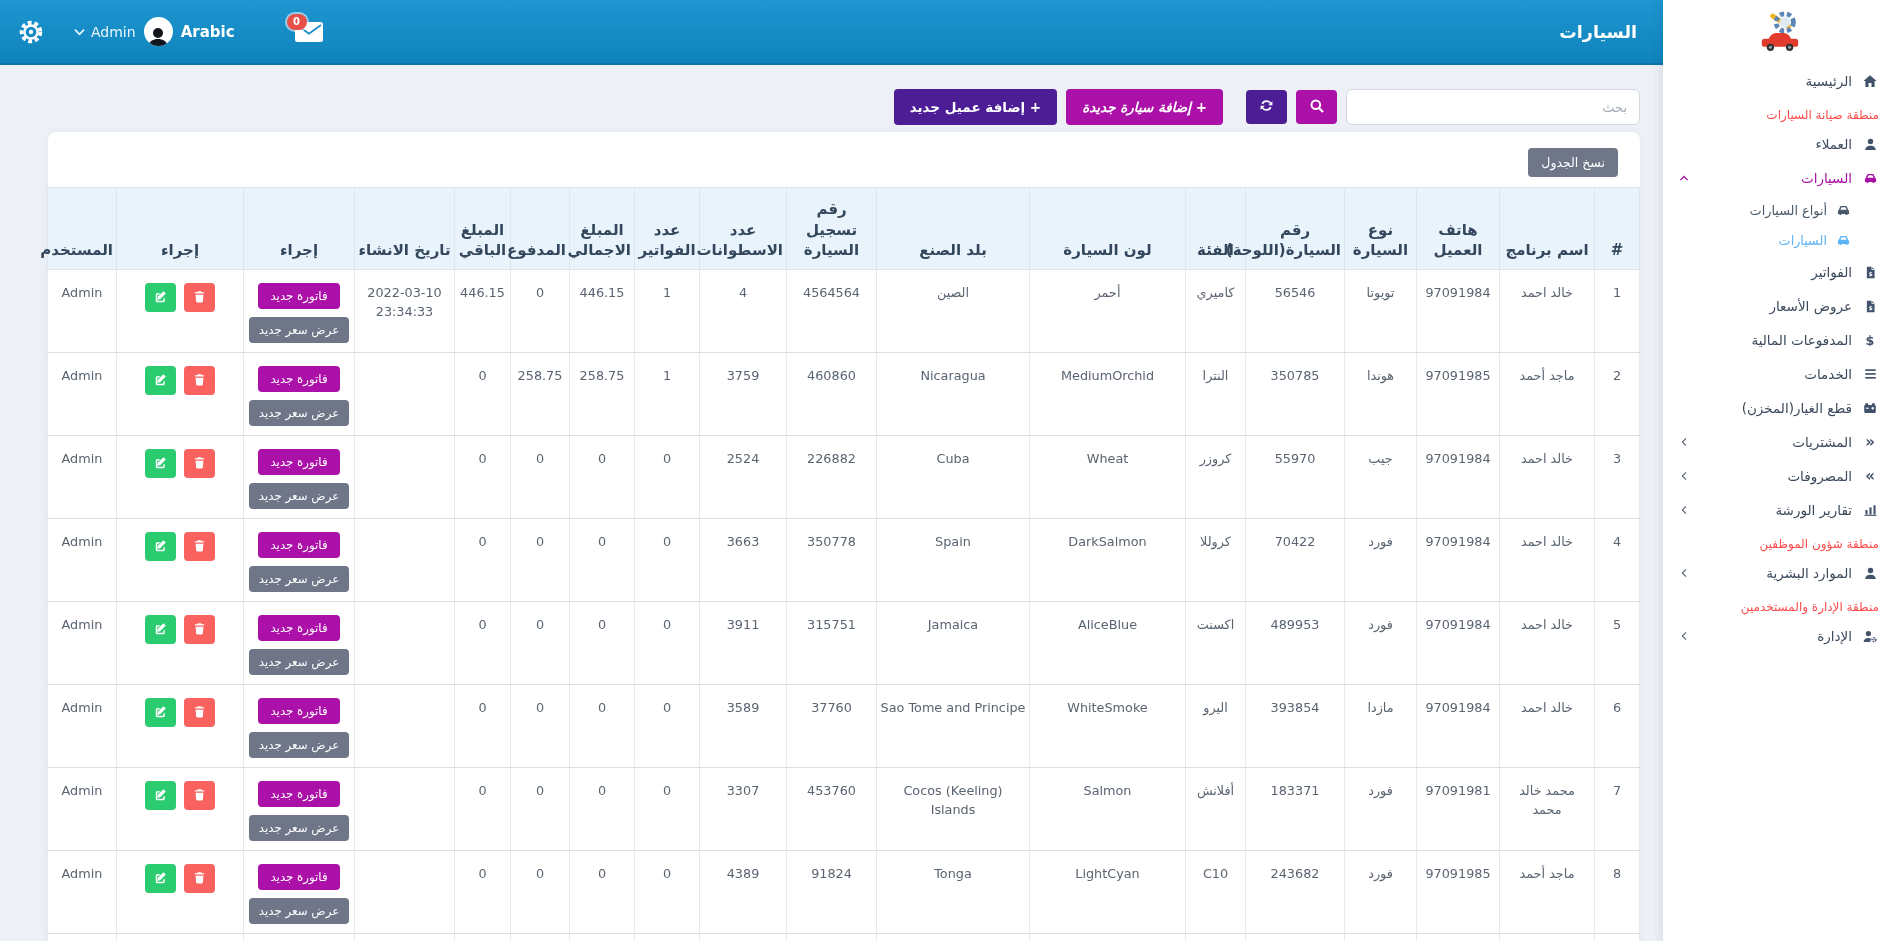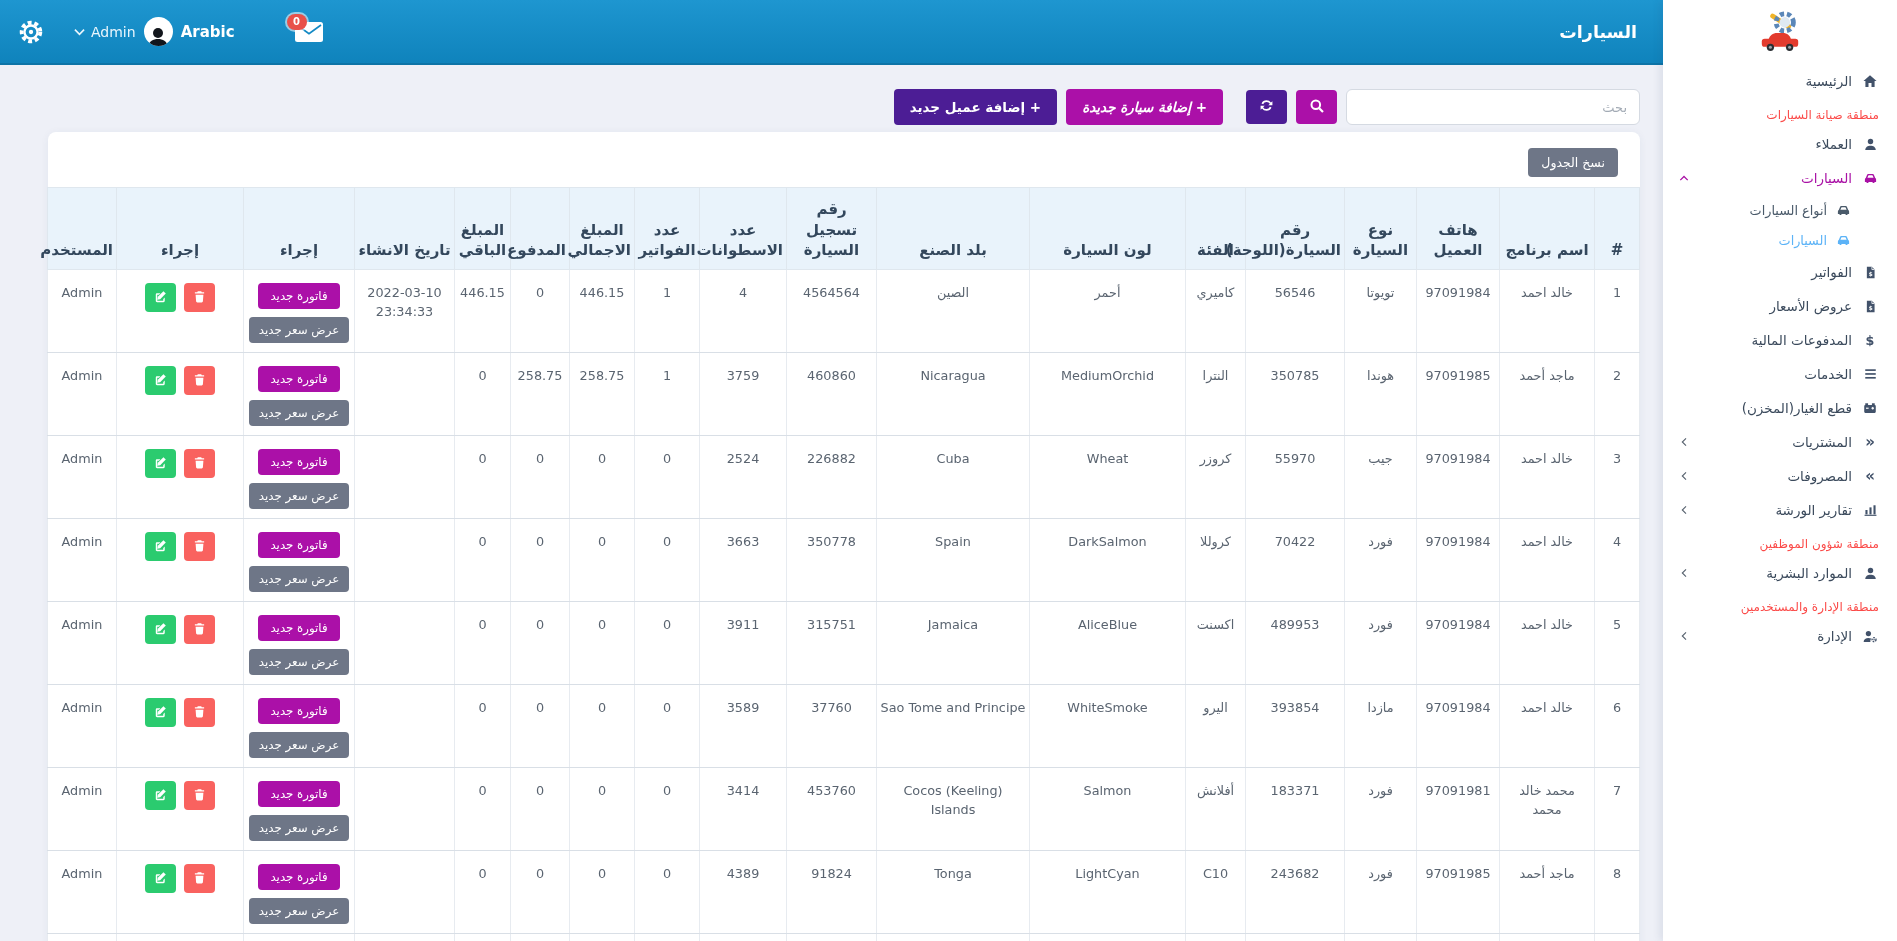--- a/index.html
+++ b/index.html
@@ -596,21 +596,21 @@
           <tr>
             <td>7</td>
             <td>محمد خالد محمد</td>
             <td>97091981</td>
             <td>فورد</td>
             <td>183371</td>
             <td>أفلانش</td>
             <td>Salmon</td>
             <td>Cocos (Keeling) Islands</td>
             <td>453760</td>
-            <td>3414</td>
+            <td>3307</td>
             <td>0</td>
             <td>0</td>
             <td>0</td>
             <td>0</td>
             <td></td>
             <td>
               <button class="btn-row-invoice">فاتورة جديد</button>
               <button class="btn-row-quote">عرض سعر جديد</button>
             </td>
             <td class="cell-actions-icons"><button class="mini-btn mini-red">

